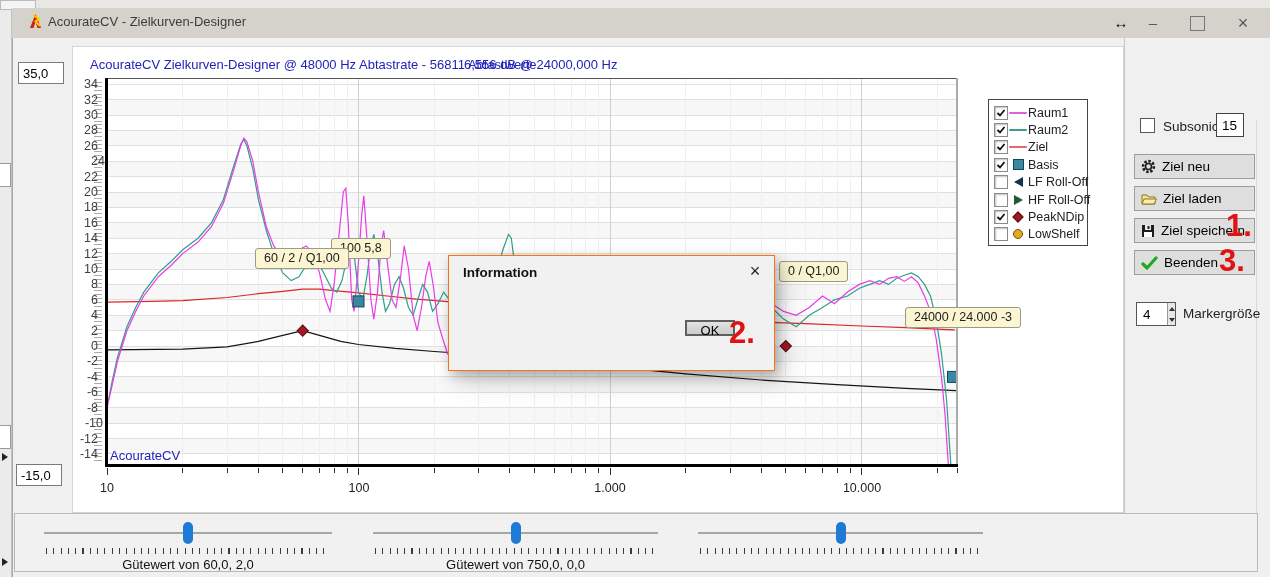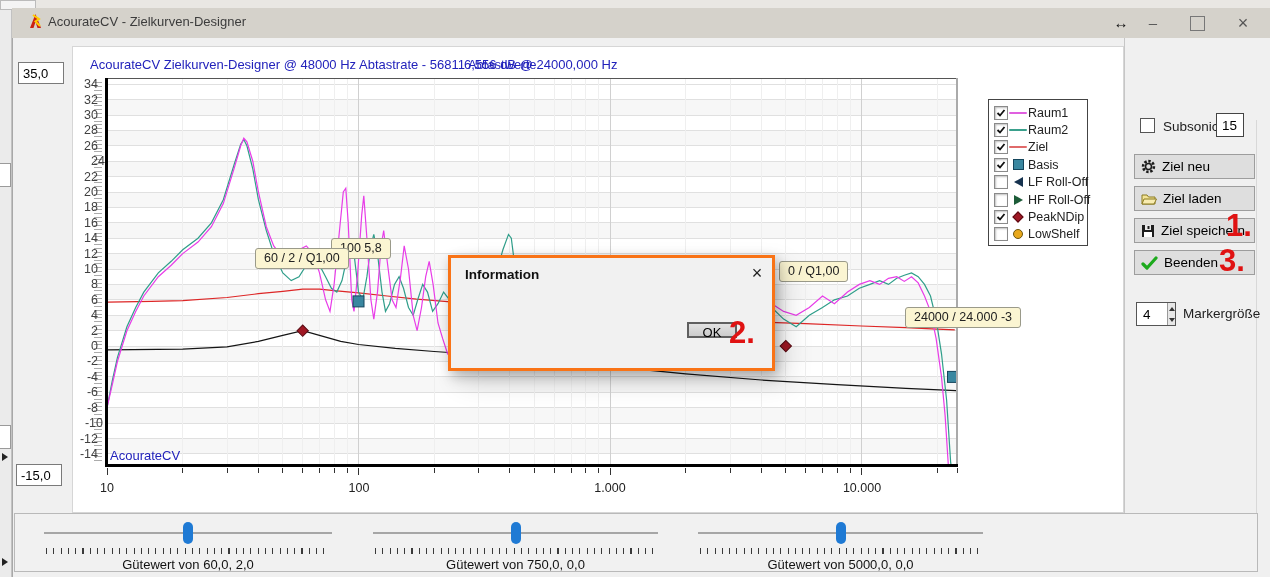--- a/index.html
+++ b/index.html
@@ -58,21 +58,21 @@
   #tip-1{left:255px;top:248px;z-index:6}
   #tip-2{left:331px;top:238px}
   #tip-3{left:779px;top:261px}
   #tip-4{left:905px;top:307px}
   
   .ann{color:#e01212;font-weight:bold;font-size:31px;z-index:12;line-height:1}
   #ann-1{left:1226px;top:210px}
   #ann-2{left:729px;top:317px}
   #ann-3{left:1219px;top:245px}
   
-  #dialog{left:448px;top:255px;width:327px;height:116px;background:#f1f1f1;border:3px solid #f97316;
+  #dialog{left:448px;top:255px;width:327px;height:116px;background:#f1f1f1;border:1px solid #f97316;
           box-shadow:3px 5px 12px rgba(0,0,0,.28),12px 12px 26px rgba(0,0,0,.12);z-index:10;box-sizing:border-box}
   #dialog-title{left:14px;top:9px;font-size:13.5px;font-weight:bold;color:#111}
   #dialog-close{left:295px;top:5px;font-size:18px;color:#222;width:22px;text-align:center}
   #dialog-msg{left:14px;top:47px;font-size:13.5px;color:#111;white-space:nowrap}
   #dialog-ok{left:236px;top:64px;width:50px;height:16px;background:linear-gradient(#e2e2e2,#cccccc);
              border:2px solid #5f5f5f;font-size:13px;font-family:"Liberation Sans",sans-serif}
   
   #panel-divider{left:1124px;top:38px;width:1px;height:475px;background:#c6c6c6}
   #panel-right-line{left:1256px;top:120px;width:1px;height:393px;background:#d8d8d8}
   #subsonic-box{left:1140px;top:118px;width:15px;height:15px;background:#fff;border:1px solid #555;box-sizing:border-box}
@@ -432,14 +432,13 @@
 <div class="abs slider-group" id="slider-2">
   <div class="track"></div>
   <div class="thumb" style="left: calc(50% - 5px);"></div>
   <div class="ticks"></div>
   <div class="slabel">Gütewert von 750,0, 0,0</div>
 </div>
 <div class="abs slider-group" id="slider-3">
   <div class="track"></div>
   <div class="thumb" style="left: calc(50% - 5px);"></div>
   <div class="ticks"></div>
-  <div class="slabel">Gütewert von 5000,0, 0,0</div>
 </div>
 
 </body></html>

